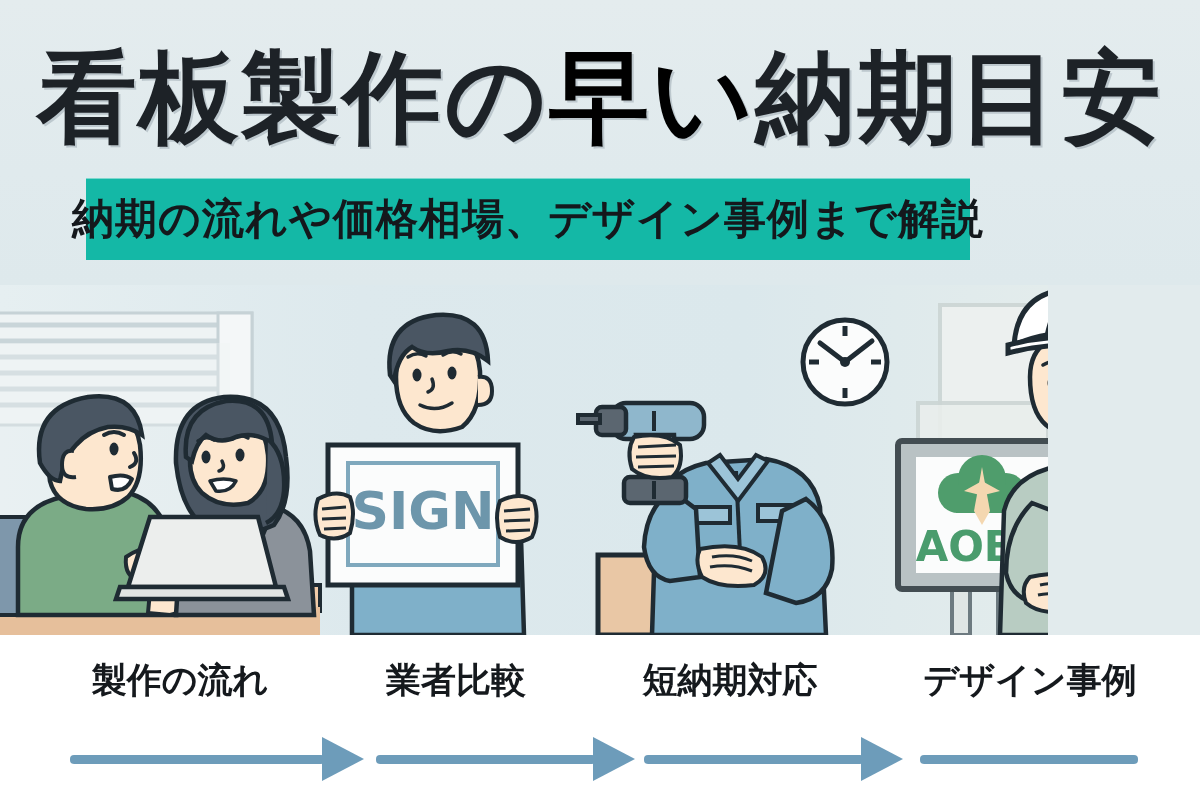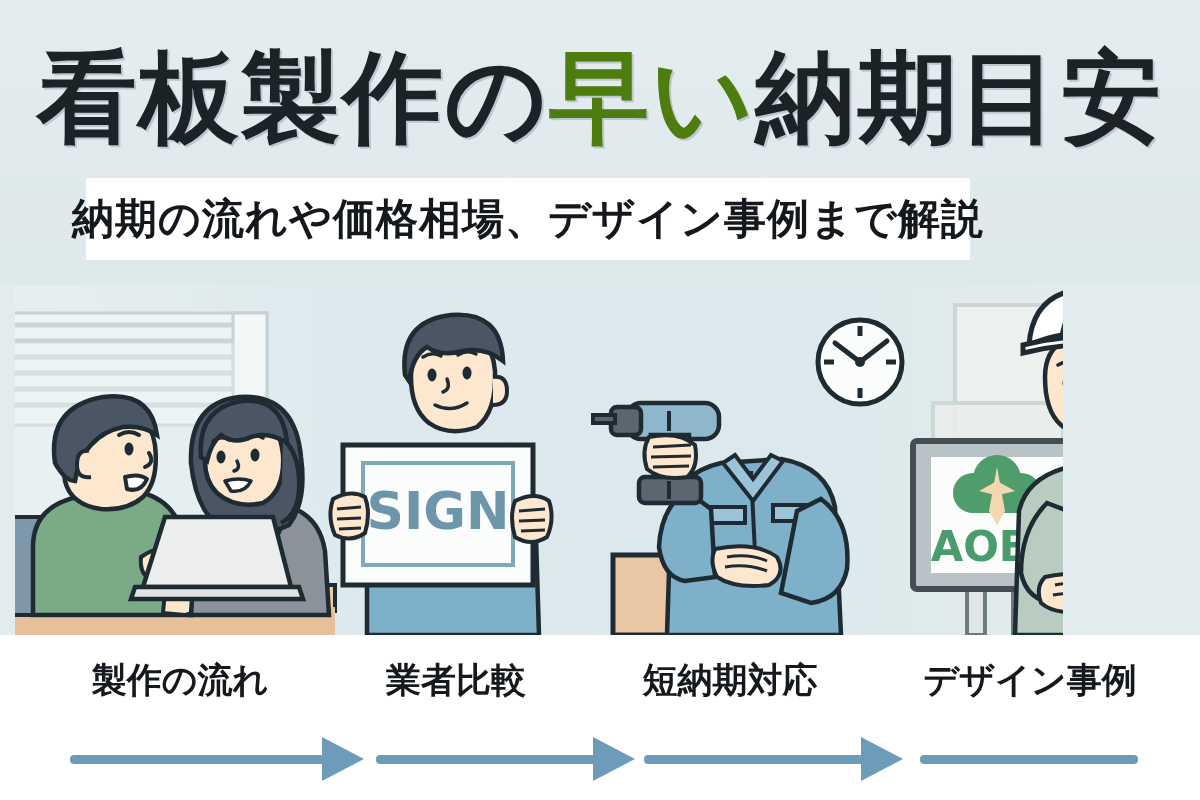--- a/index.html
+++ b/index.html
@@ -30,42 +30,42 @@
     text-align: center;
     font-size: 100px;
     line-height: 1;
     font-weight: 700;
     letter-spacing: 2px;
     color: #1d2227;
     white-space: nowrap;
     text-shadow: 2px 2px 0 rgba(120,135,145,0.35);
     font-family: "DejaVu Sans", "Liberation Sans", sans-serif;
   }
-  .title .hl { color: #4d7c0f; }
+  .title .hl { color: #000000; }
 
   .subtitle-band {
     position: absolute;
     left: 86px; top: 178px;
     width: 884px; height: 82px;
-    background: #ffffff;
+    background: #14b8a6;
     box-shadow: 0 1px 0 rgba(255,255,255,0.45) inset;
     display: flex; align-items: center; justify-content: center;
   }
   .subtitle-text {
     font-size: 42px;
     font-weight: 700;
     color: #14181c;
     letter-spacing: 1px;
     white-space: nowrap;
   }
 
   
   .illo {
     position: absolute;
-    left: 15px; top: 285px;
+    left: 0; top: 285px;
     width: 1048px; height: 350px;
     overflow: hidden;
     background: linear-gradient(180deg,#dfeaee 0%, #dbe7ea 100%);
   }
   .illo svg { display: block; }
 
   
   .footer {
     position: absolute;
     left: 0; top: 635px;

